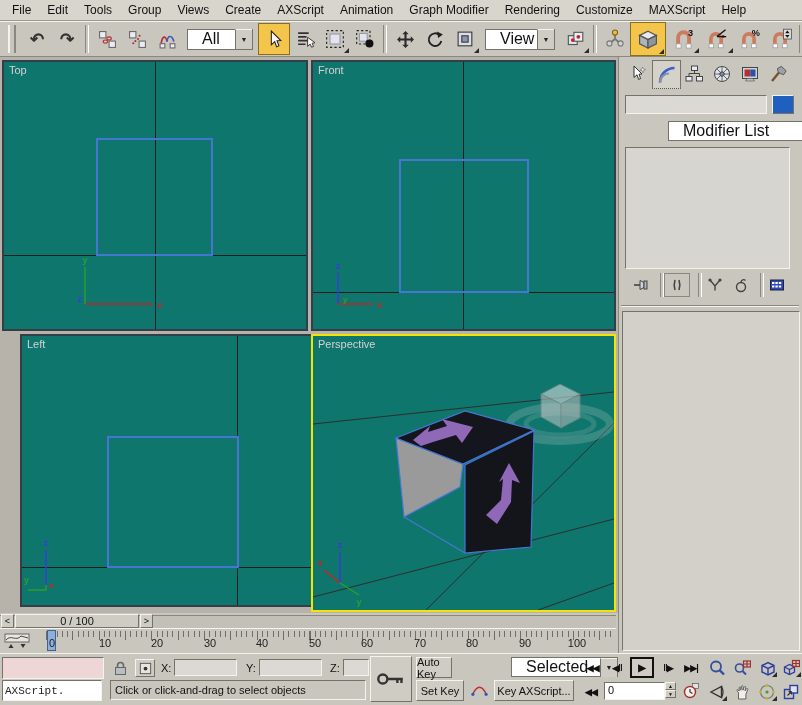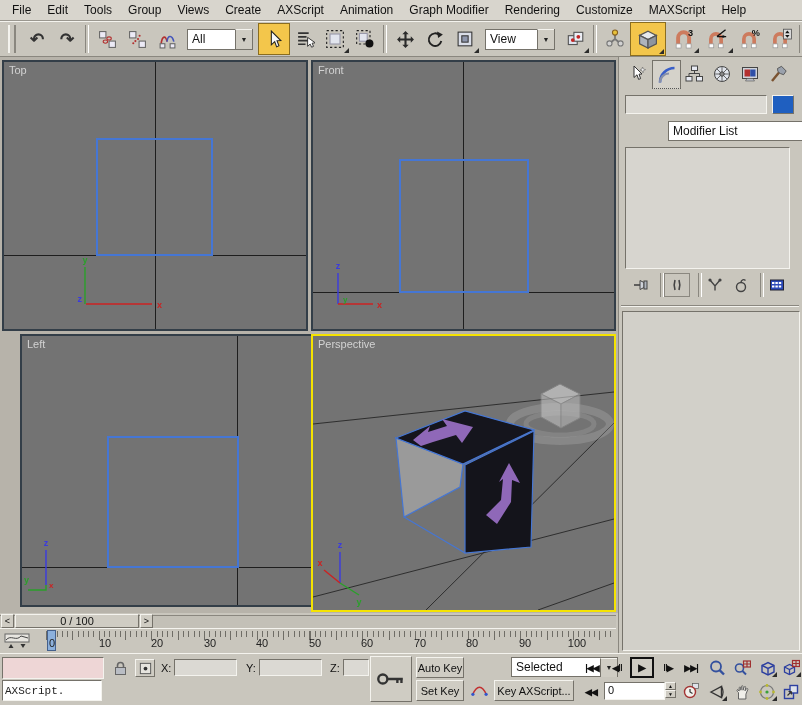--- a/index.html
+++ b/index.html
@@ -23,27 +23,27 @@
            border-bottom:1px solid #9a978f;display:flex;align-items:center;padding-left:4px;box-sizing:border-box;}
   .menu-item{padding:0 8px;font-size:12px;line-height:20px;}
   
   .toolbar{position:absolute;left:0;top:21px;width:802px;height:36px;background:#c9c6bd;
            border-top:1px solid #f4f3ee;border-bottom:1px solid #8a877f;
            display:flex;align-items:center;padding-left:8px;box-sizing:border-box;overflow:hidden;}
   .grip{width:4px;height:28px;border-left:2px solid #f4f3ee;border-right:2px solid #8a877f;margin-right:6px;flex:none;}
   .glyph{font-size:17px;font-weight:bold;color:#333;line-height:1;}
   .cmb{display:flex;box-sizing:border-box;height:21px;background:#fff;
        border:1px solid #75726a;align-items:center;flex:none;margin-left:43px;}
-  .cmb-t{flex:1;padding:0 4px;font-size:12px;white-space:nowrap;overflow:hidden;}
+  .cmb-t{flex:1;padding:0 14px;font-size:16px;white-space:nowrap;overflow:hidden;}
   .cmb-a{width:16px;height:100%;display:flex;align-items:center;justify-content:center;
          font-size:7px;color:#222;background:#cfccc3;border-left:1px solid #75726a;
          border-top:1px solid #f4f3ee;}
   
   .vparea{position:absolute;left:0;top:57px;width:618px;height:556px;background:#b7b3aa;}
-  .vp{position:absolute;background:#737373;border:2px solid #333e48;box-sizing:border-box;}
+  .vp{position:absolute;background:#0f766e;border:2px solid #333e48;box-sizing:border-box;}
   .vp.activevp{border:2px solid #f5e300;}
   .vplabel{position:absolute;left:5px;top:2px;color:#d2d2d2;font-size:11px;z-index:2;}
   .vp svg{display:block;width:100%;height:100%;}
   
   .tslider{position:absolute;left:0;top:613px;width:618px;height:16px;background:#c9c6bd;}
   .ttrack{position:absolute;left:0;top:2px;width:616px;height:12px;background:#c3c0b7;
           border-top:1px solid #8a877f;border-bottom:1px solid #f4f3ee;}
   .trackbar{position:absolute;left:0;top:629px;width:618px;height:24px;background:#c9c6bd;
             border-bottom:1px solid #8a877f;}
   .tnum{position:absolute;top:8px;transform:translateX(-50%);font-size:11px;color:#222;}
@@ -365,29 +365,30 @@
           <rect x="2.5" y="2.5" width="11" height="11" fill="#e6e4de" stroke="#555"></rect>
           <circle cx="8" cy="8" r="2" fill="#333"></circle>
         </svg>
     </div>
     <span class="lbl abs" style="left:161px;top:8px;">X:</span>
     <div class="fld abs" style="left:174px;top:5px;width:63px;height:17px;"></div>
     <span class="lbl abs" style="left:246px;top:8px;">Y:</span>
     <div class="fld abs" style="left:259px;top:5px;width:63px;height:17px;"></div>
     <span class="lbl abs" style="left:330px;top:8px;">Z:</span>
     <div class="fld abs" style="left:343px;top:5px;width:26px;height:17px;"></div>
+    <div class="abs sunken" style="left:110px;top:26px;width:256px;height:20px;font-size:11px;line-height:19px;padding-left:4px;box-sizing:border-box;">Click or click-and-drag to select objects</div>
 
     <div class="btn raised abs" style="left:370px;top:2px;width:42px;height:46px;">
       <svg width="32" height="20" viewBox="0 0 34 22">
           <circle cx="8" cy="11" r="5" fill="none" stroke="#333" stroke-width="2.6"></circle>
           <path d="M13 11 H30 M24 11 v4.5 M28.5 11 v4.5" stroke="#333" stroke-width="2.6" fill="none"></path>
         </svg>
     </div>
 
-    <div class="btn raised abs" style="left:416px;top:3px;width:48px;height:21px;font-size:11px;">Auto Key</div>
+    <div class="btn raised abs" style="left:416px;top:3px;width:36px;height:21px;font-size:11px;">Auto Key</div>
     <div class="btn raised abs" style="left:416px;top:26px;width:48px;height:21px;font-size:11px;">Set Key</div>
     <div class="cmb abs" style="left:468px;top:3px;width:107px;height:20px;">
       <span class="cmb-t">Selected</span>
       <span class="cmb-a">▼</span>
     </div>
     <div class="btn abs" style="left:468px;top:26px;width:22px;height:21px;">
       <svg width="17" height="17" viewBox="0 0 18 18">
           <path d="M2 13 C6 3 12 3 16 13" fill="none" stroke="#c23030" stroke-width="1.6"></path>
           <circle cx="2" cy="13" r="1.7" fill="#3355cc"></circle>
           <circle cx="16" cy="13" r="1.7" fill="#3355cc"></circle>

